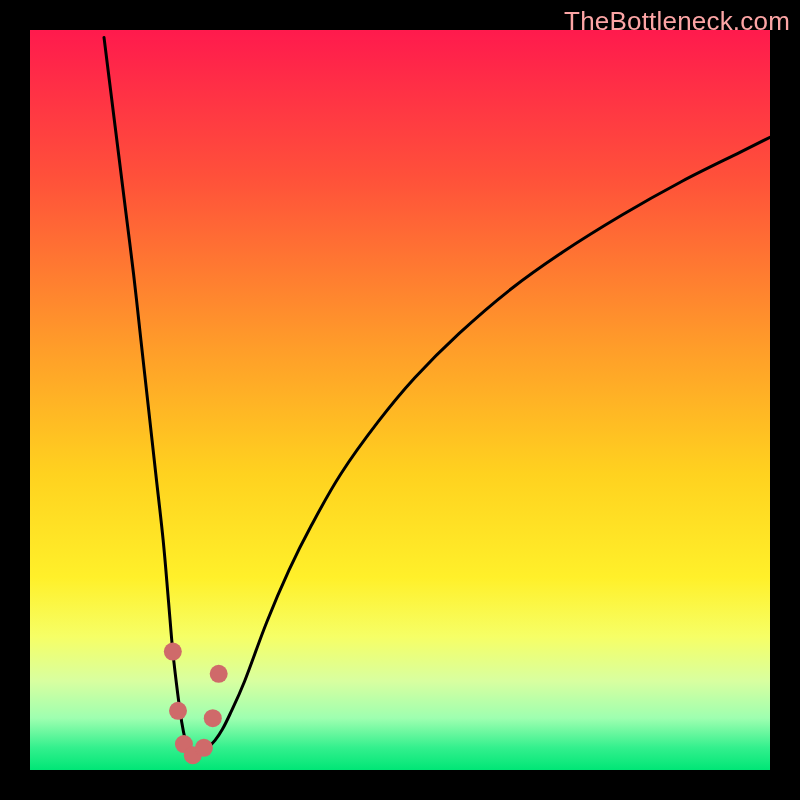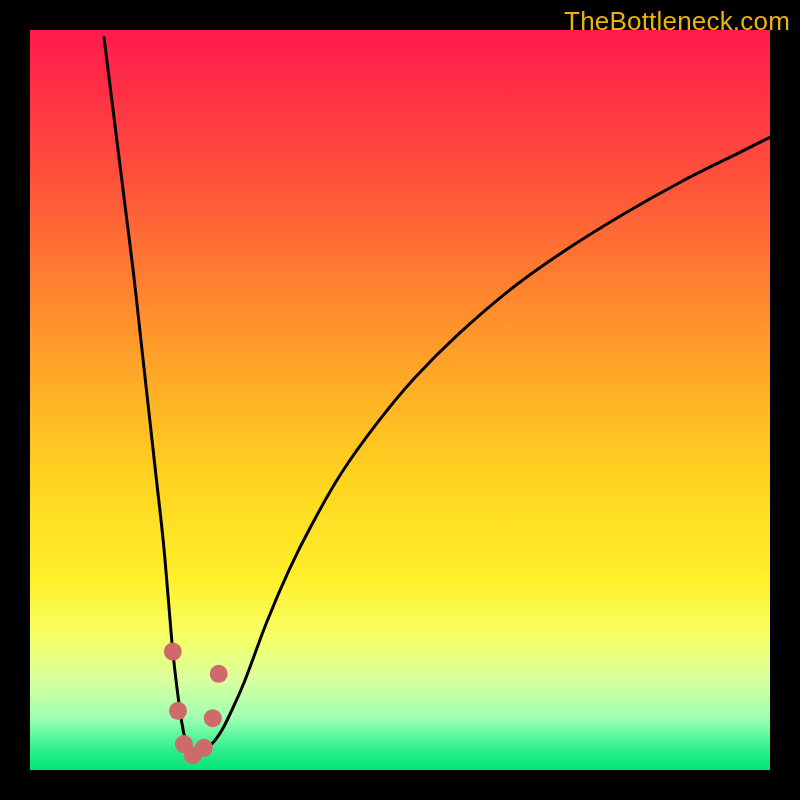--- a/index.html
+++ b/index.html
@@ -15,21 +15,21 @@
     left: 30px;
     top: 30px;
     width: 740px;
     height: 740px;
     background: #000000;
   }
   .watermark {
     position: absolute;
     top: 6px;
     right: 10px;
-    color: #eab308;
+    color: #fca5a5;
     font-family: Arial, Helvetica, sans-serif;
     font-size: 26px;
     font-weight: 500;
     letter-spacing: 0.2px;
     user-select: none;
   }
   svg {
     position: absolute;
     left: 0;
     top: 0;

